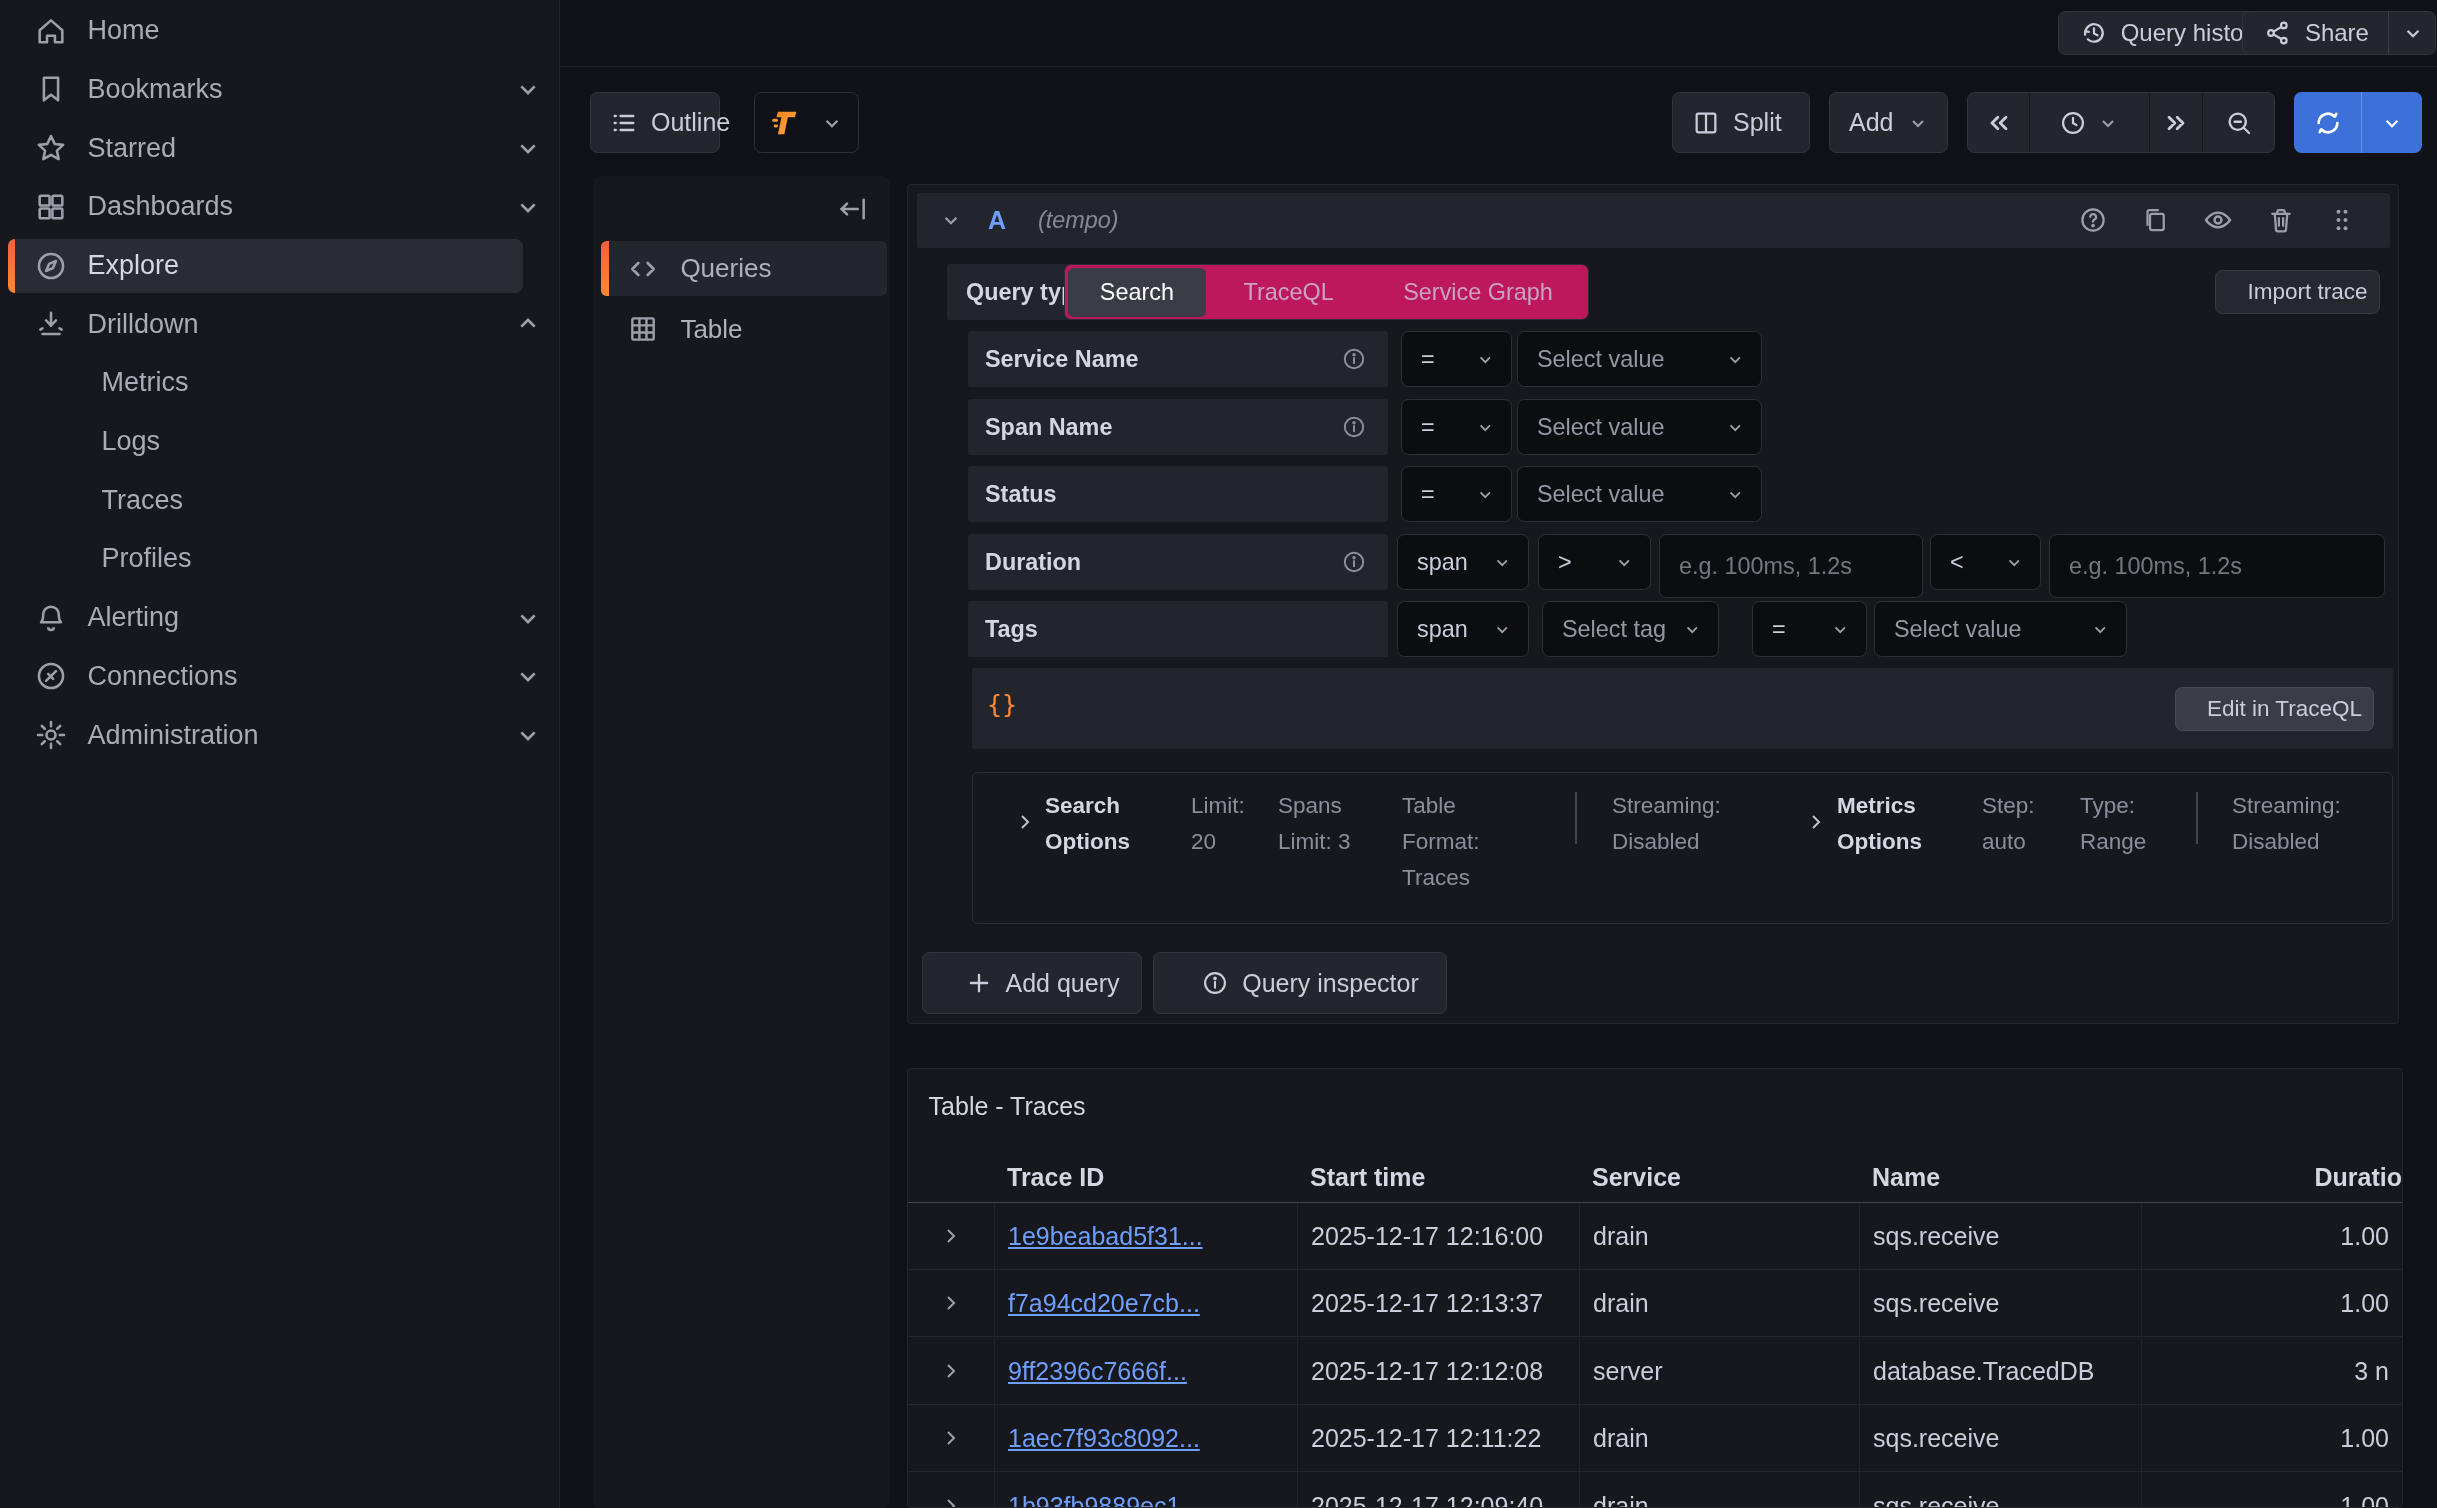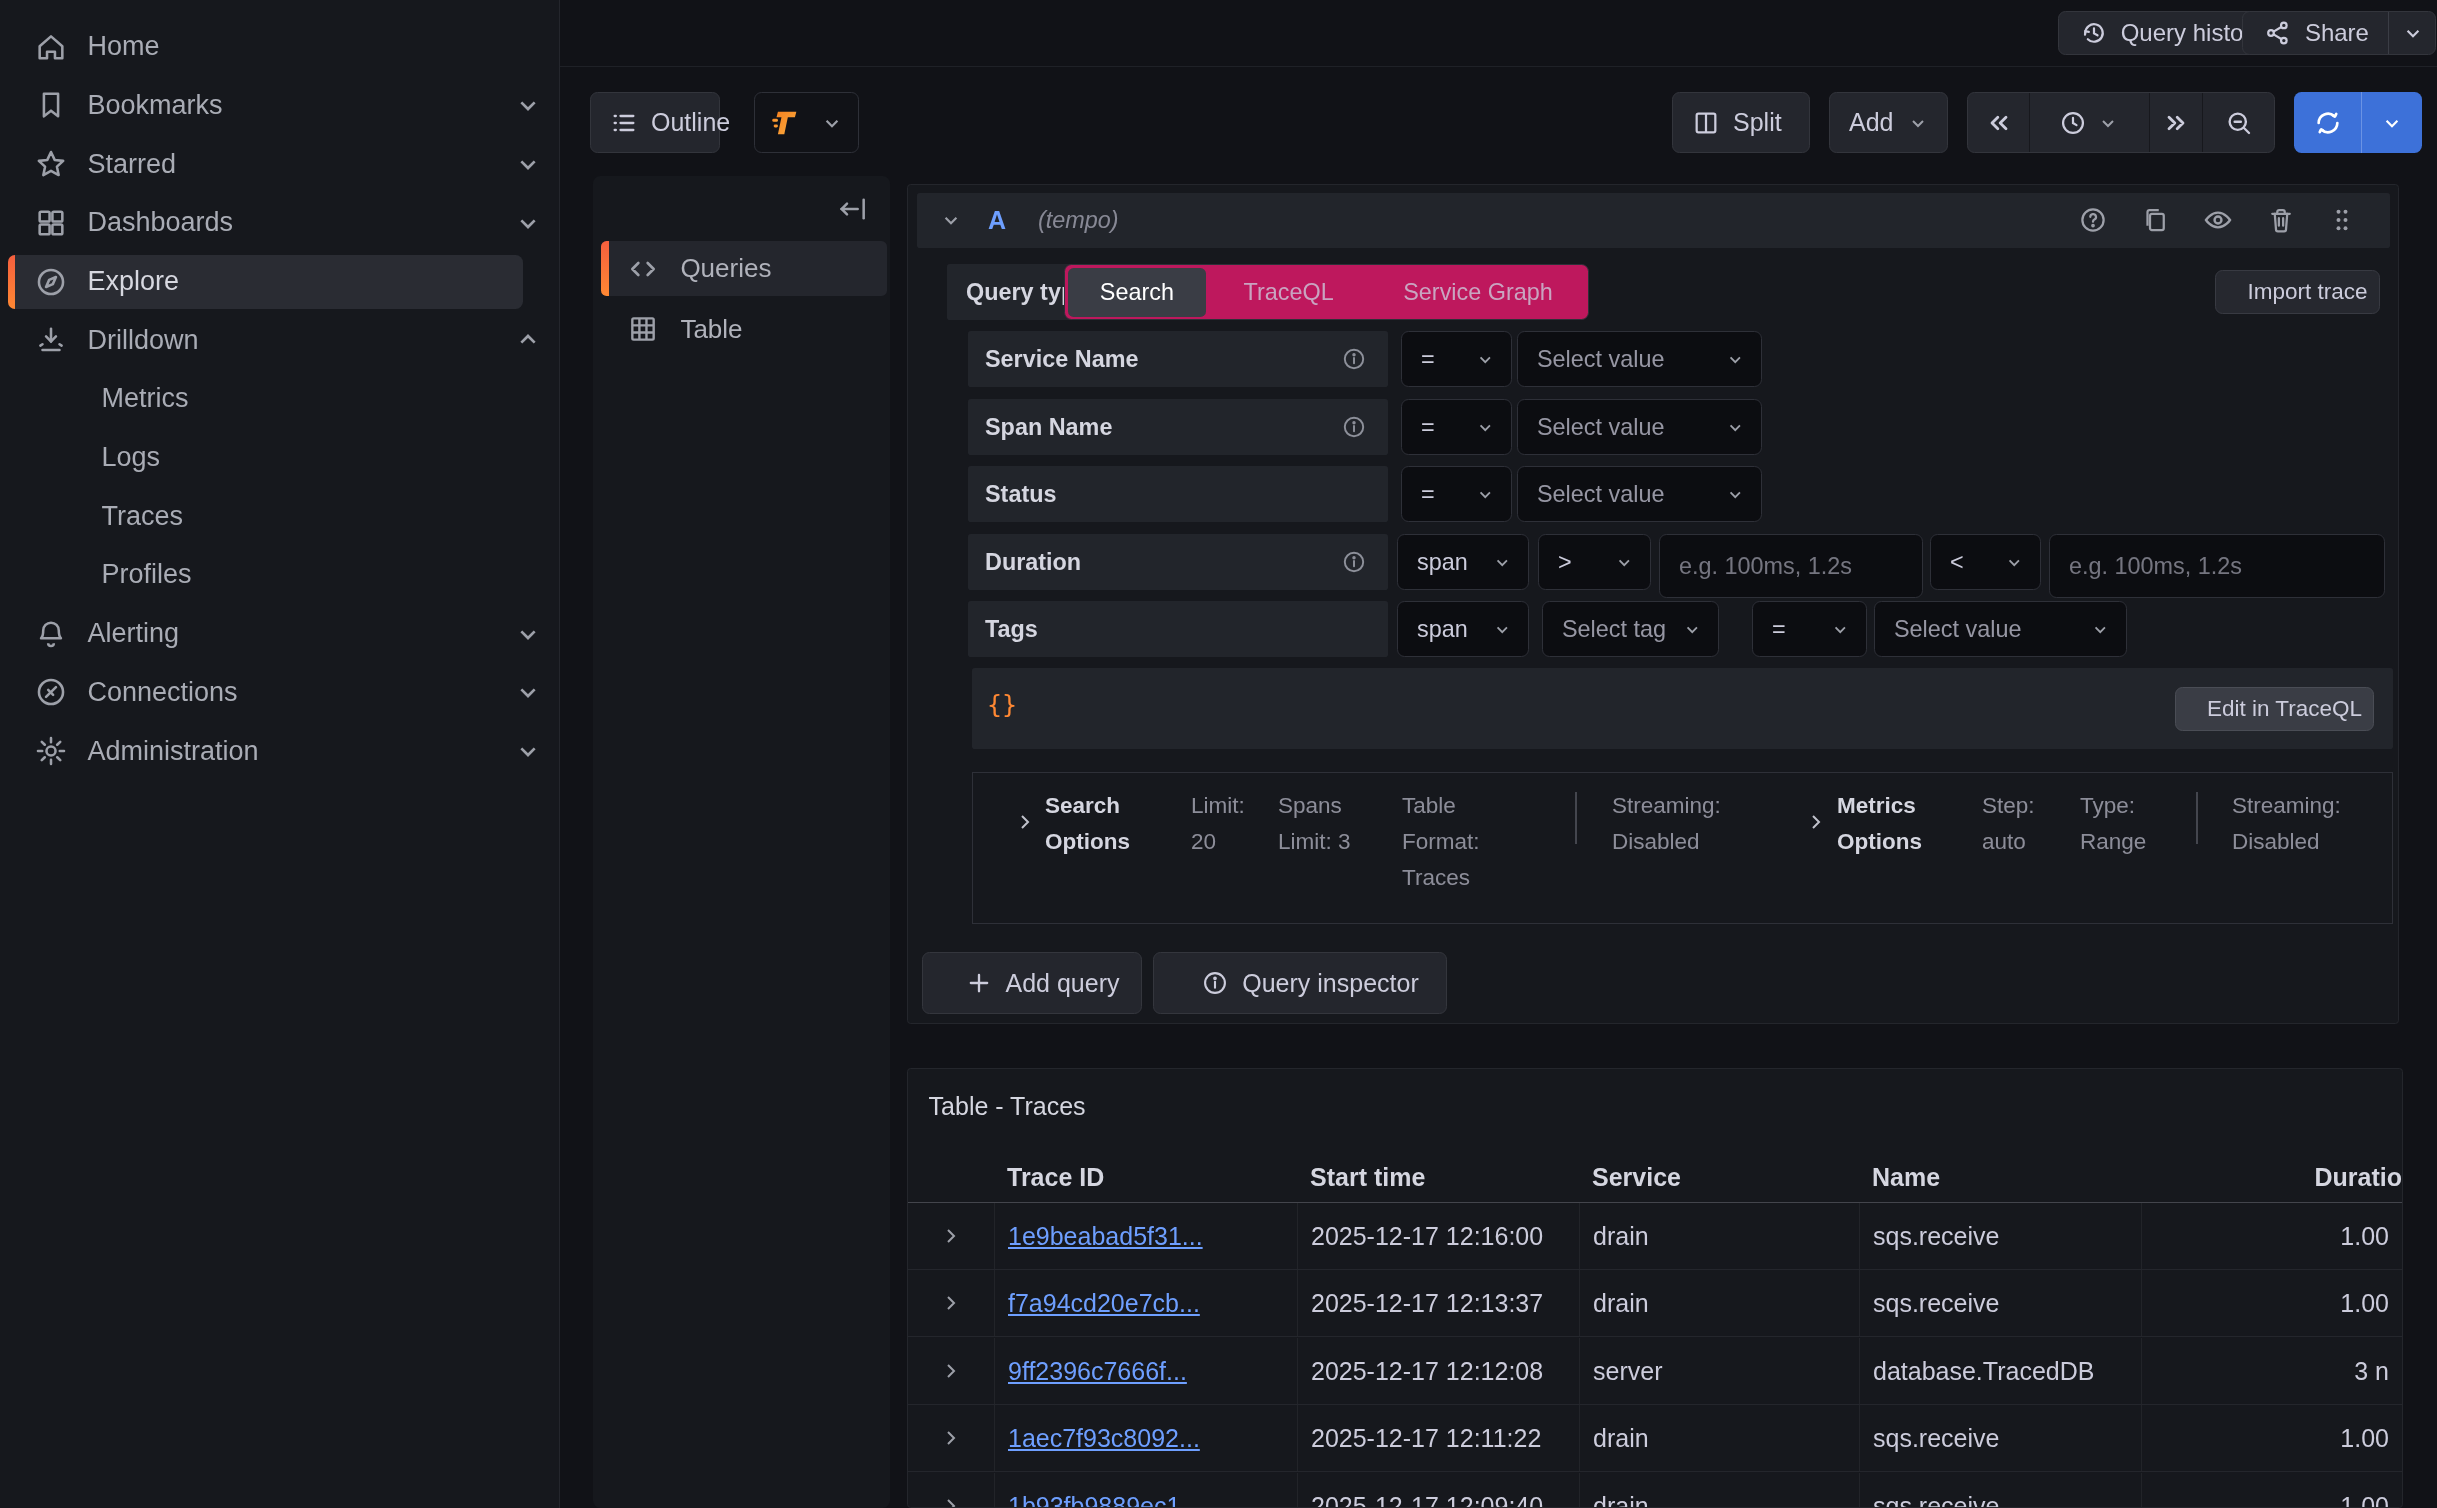--- a/index.html
+++ b/index.html
@@ -10,21 +10,21 @@
     position:relative;
   }
   .abs { position:absolute; }
   svg { display:block; }
   .icon { flex:none; }
 
   
   #sidebar {
     left:0; top:0; width:560px; height:1508px;
     background:#16181d; border-right:0.9px solid #24262c;
-    padding-top:17px;
+    padding-top:1px;
   }
   .nav-item {
     position:relative; height:54px; margin:2.8px 36px 4.7px 7.5px;
     display:flex; align-items:center; border-radius:7.5px;
     color:#a9acb5; cursor:pointer;
   }
   .nav-item .nav-ico { width:37px; margin-left:26px; color:#9da0a9; }
   .nav-item .nav-label { margin-left:17px; font-size:27px; }
   .nav-item.active { background:#2a2c33; color:#d7d8e0; }
   .nav-item.active::before {
@@ -151,21 +151,21 @@
     background:#22252b; border-radius:2.8px;
   }
   #tql-preview {
     position:absolute; left:15px; top:21.5px;
     font-family:"DejaVu Sans Mono","Liberation Mono",monospace;
     font-size:25px; color:#ff8833;
   }
 
   #options-box {
     left:64px; top:587px; width:1421px; height:152px;
-    border:0.9px solid #2e3038; border-radius:0;
+    border:0.9px solid #2e3038; border-radius:6px;
   }
   .opt { position:absolute; top:15px; font-size:22.5px; line-height:36px; color:rgba(204,204,220,.65); }
   .opt.strong { color:#d5d6e0; font-weight:700; cursor:pointer; }
   .opt-div { position:absolute; top:19px; width:1.9px; height:52px; background:#44464e; }
   .opt-chev { position:absolute; top:37px; color:#c0c2cc; cursor:pointer; }
 
   .trace-link { color:#6e9fff; text-decoration:underline; cursor:pointer; }
 
   
   #table-panel {

